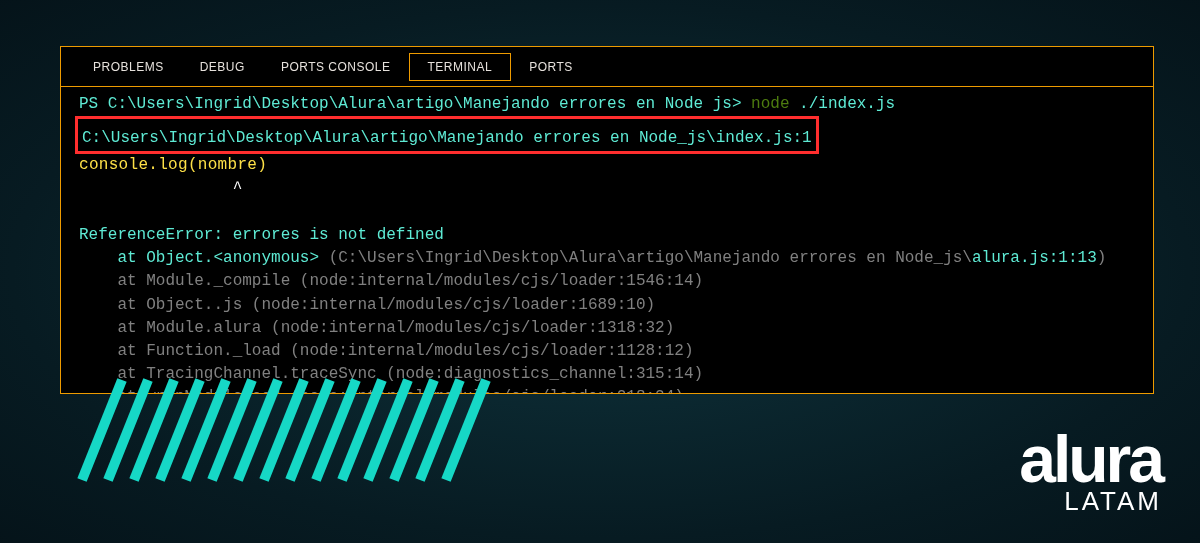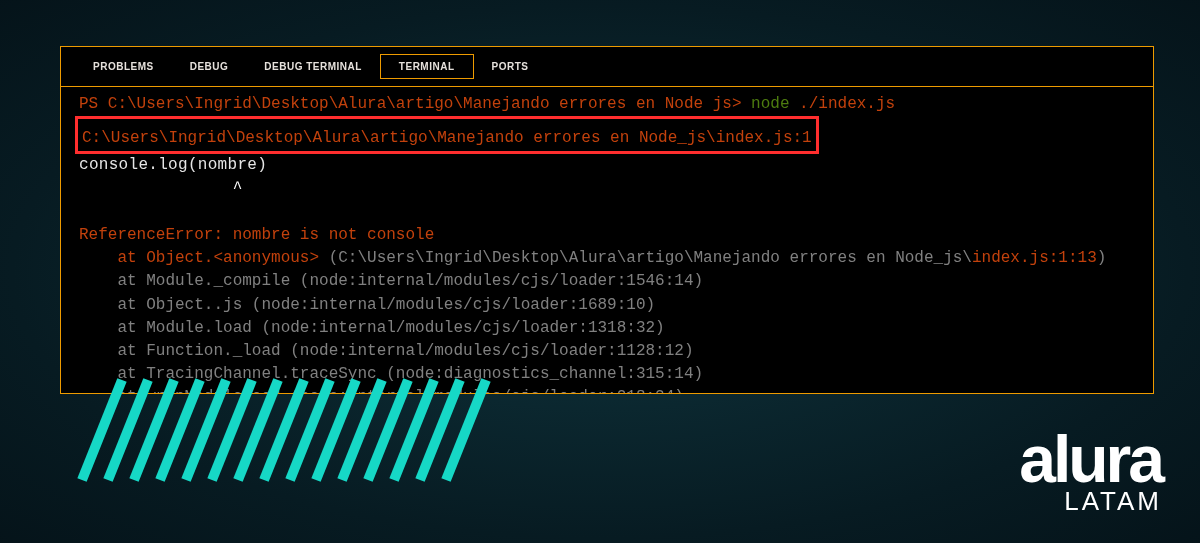--- a/index.html
+++ b/index.html
@@ -24,51 +24,51 @@
   .tab-row {
     display: flex;
     align-items: center;
     height: 40px;
     padding-left: 14px;
     gap: 0;
     border-bottom: 1px solid #ee9b00;
   }
   .tab {
     color: #e6e1dc;
-    font-size: 10px;
-    font-weight: 700;
+    font-size: 12px;
+    font-weight: 400;
     letter-spacing: 0.5px;
     padding: 6px 18px;
     font-family: "Segoe UI", Tahoma, sans-serif;
     cursor: pointer;
   }
   .tab.active {
     border: 1px solid #ee9b00;
   }
 
   .term-body {
     padding: 6px 18px;
     font-family: Consolas, "Courier New", monospace;
     font-size: 16px;
     line-height: 1.45;
     color: #ffffff;
     white-space: pre;
   }
   .yellow { color: #4d7c0f; }
   .gray { color: #808080; }
-  .white { color: #c2410c; margin-top: 11px; }
+  .white { color: #5eead4; margin-top: 11px; }
   .highlight-box {
     display: inline-block;
     border: 3px solid #ff2e2e;
     padding: 8px 4px 1px 4px;
     margin-left: -4px;
   }
   
   .garbled {
-    color: #e5e5e5;
+    color: #fde047;
     letter-spacing: 0.3px;
   }
   .caret {
     color: #ffffff;
   }
 
   
   .stripes {
     position: absolute;
     left: 72px;
@@ -102,35 +102,35 @@
   }
 </style>
 </head>
 <body>
 
 <div class="terminal-window">
 
   <div class="tab-row">
     <div class="tab">PROBLEMS</div>
     <div class="tab">DEBUG</div>
-    <div class="tab">DEBUG TERMINAL</div>
+    <div class="tab">PORTS CONSOLE</div>
     <div class="tab active">TERMINAL</div>
     <div class="tab">PORTS</div>
   </div>
 
   <div class="term-body"><span class="white">PS C:\Users\Ingrid\Desktop\Alura\artigo\Manejando errores en Node js&gt; </span><span class="yellow">node</span><span class="white"> ./index.js</span>
 <span class="highlight-box"><span class="white">C:\Users\Ingrid\Desktop\Alura\artigo\Manejando errores en Node_js\index.js:1</span></span>
 <span class="garbled">console.log(nombre)</span>
 <span class="caret">                ^</span>
 
-<span class="white">ReferenceError: nombre is not console</span>
-<span class="white">    at Object.&lt;anonymous&gt; </span><span class="gray">(</span><span class="gray">C:\Users\Ingrid\Desktop\Alura\artigo\Manejando errores en Node_js\</span><span class="white">index.js:1:13</span><span class="gray">)</span>
+<span class="white">ReferenceError: errores is not defined</span>
+<span class="white">    at Object.&lt;anonymous&gt; </span><span class="gray">(</span><span class="gray">C:\Users\Ingrid\Desktop\Alura\artigo\Manejando errores en Node_js\</span><span class="white">alura.js:1:13</span><span class="gray">)</span>
 <span class="gray">    at Module._compile (node:internal/modules/cjs/loader:1546:14)</span>
 <span class="gray">    at Object..js (node:internal/modules/cjs/loader:1689:10)</span>
-<span class="gray">    at Module.load (node:internal/modules/cjs/loader:1318:32)</span>
+<span class="gray">    at Module.alura (node:internal/modules/cjs/loader:1318:32)</span>
 <span class="gray">    at Function._load (node:internal/modules/cjs/loader:1128:12)</span>
 <span class="gray">    at TracingChannel.traceSync (node:diagnostics_channel:315:14)</span>
 <span class="gray">    at wrapModuleLoad (node:internal/modules/cjs/loader:218:24)</span></div>
 </div>
 
 <div class="stripes">
   <svg viewBox="0 0 430 100">
     <g stroke="#16d8c6" stroke-width="10" stroke-linecap="butt">
       <line x1="10" y1="100" x2="50" y2="0"></line>
       <line x1="36" y1="100" x2="76" y2="0"></line>

